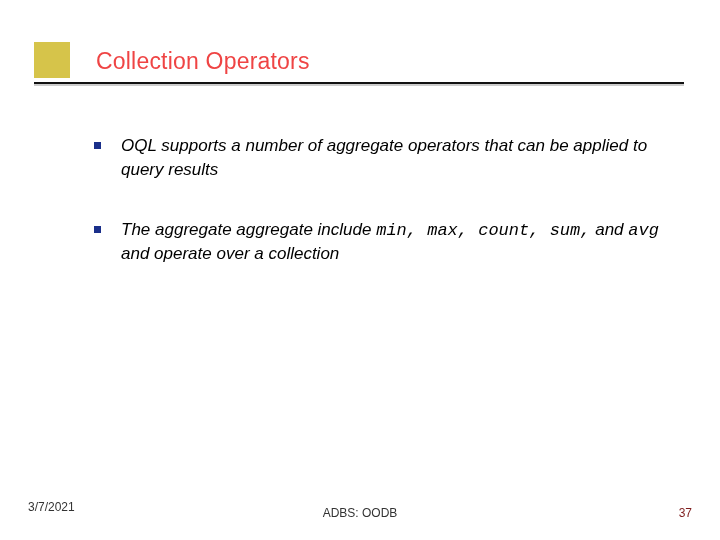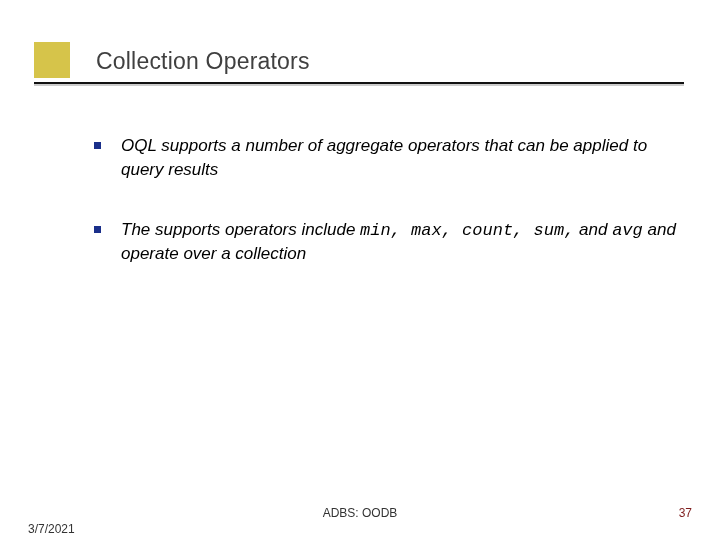--- a/index.html
+++ b/index.html
@@ -1,27 +1,27 @@
 <!DOCTYPE html>
 <html><head>
 <meta charset="utf-8">
 <style>
   * { margin: 0; padding: 0; box-sizing: border-box; }
   html, body { width: 720px; height: 540px; background: #fff; font-family: Verdana, Geneva, sans-serif; color: #000; overflow: hidden; }
   .slide { position: relative; width: 720px; height: 540px; }
   .accent-box { position: absolute; left: 34px; top: 42px; width: 36px; height: 36px; background: #d6c44a; }
-  .title { position: absolute; left: 96px; top: 48px; font-size: 23px; letter-spacing: 0.2px; color: #404040; }
+  .title { position: absolute; left: 96px; top: 48px; font-size: 23px; letter-spacing: 0.2px; color: #ef4444; }
   .rule { position: absolute; left: 34px; top: 82px; width: 650px; height: 0; border-top: 2px solid #111; }
   .rule-shadow { position: absolute; left: 34px; top: 84px; width: 650px; height: 0; border-top: 2px solid #ccc; }
   .body { position: absolute; left: 94px; top: 135px; width: 590px; }
   .item { display: flex; align-items: flex-start; margin-bottom: 36px; font-style: italic; }
   .bullet { flex: 0 0 auto; width: 7px; height: 7px; background: #1a2f8a; margin-top: 7px; margin-right: 20px; }
   .text { font-size: 17px; line-height: 1.35; }
   .code { font-family: "Courier New", Courier, monospace; margin-top: 28px; }
-  .footer-left { position: absolute; left: 28px; bottom: 4px; font-size: 12px; color: #333; }
+  .footer-left { position: absolute; left: 28px; bottom: 26px; font-size: 12px; color: #333; }
   .footer-center { position: absolute; left: 0; right: 0; bottom: 20px; text-align: center; font-size: 12px; color: #333; margin-top: 44px; }
   .footer-right { position: absolute; right: 28px; bottom: 20px; font-size: 12px; color: #7f1d1d; }
 </style>
 </head>
 <body>
 
 <div class="slide">
   <div class="accent-box"></div>
   <div class="title">Collection Operators</div>
   <div class="rule"></div>
@@ -32,21 +32,21 @@
     <div class="item">
       <div class="bullet"></div>
       <div class="text">
         <span></span><span class="code"></span><span>OQL supports a number of aggregate operators that can be applied to query results</span><span class="code"></span><span></span>
       </div>
     </div>
 
     <div class="item">
       <div class="bullet"></div>
       <div class="text">
-        <span>The supports operators include </span><span class="code">min, max, count, sum,</span><span> and </span><span class="code">avg</span><span> and operate over a collection</span>
+        <span>The aggregate aggregate include </span><span class="code">min, max, count, sum,</span><span> and </span><span class="code">avg</span><span> and operate over a collection</span>
       </div>
     </div>
 
 
   </div>
 
   <div class="footer-left">3/7/2021</div>
   <div class="footer-center">ADBS: OODB</div>
   <div class="footer-right">37</div>
 </div>

